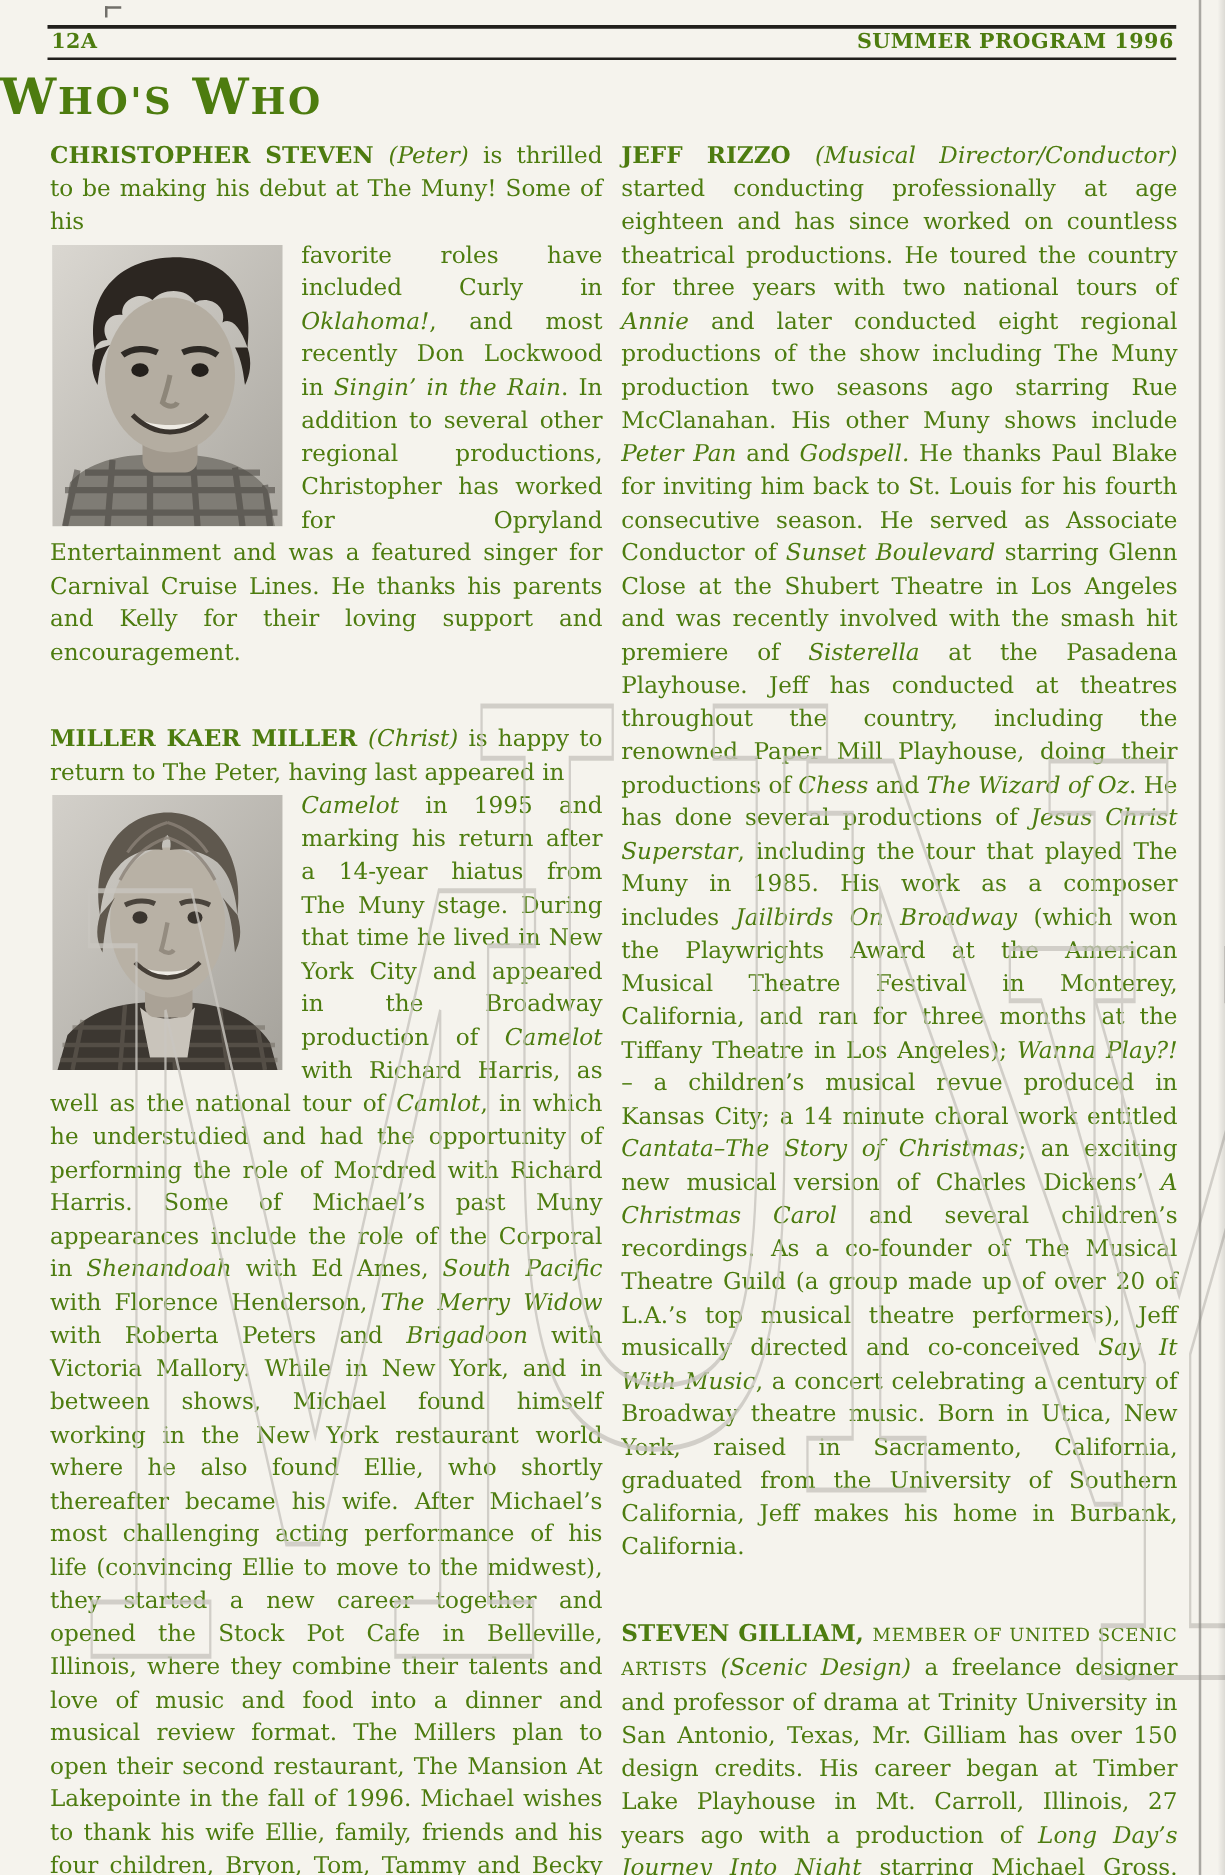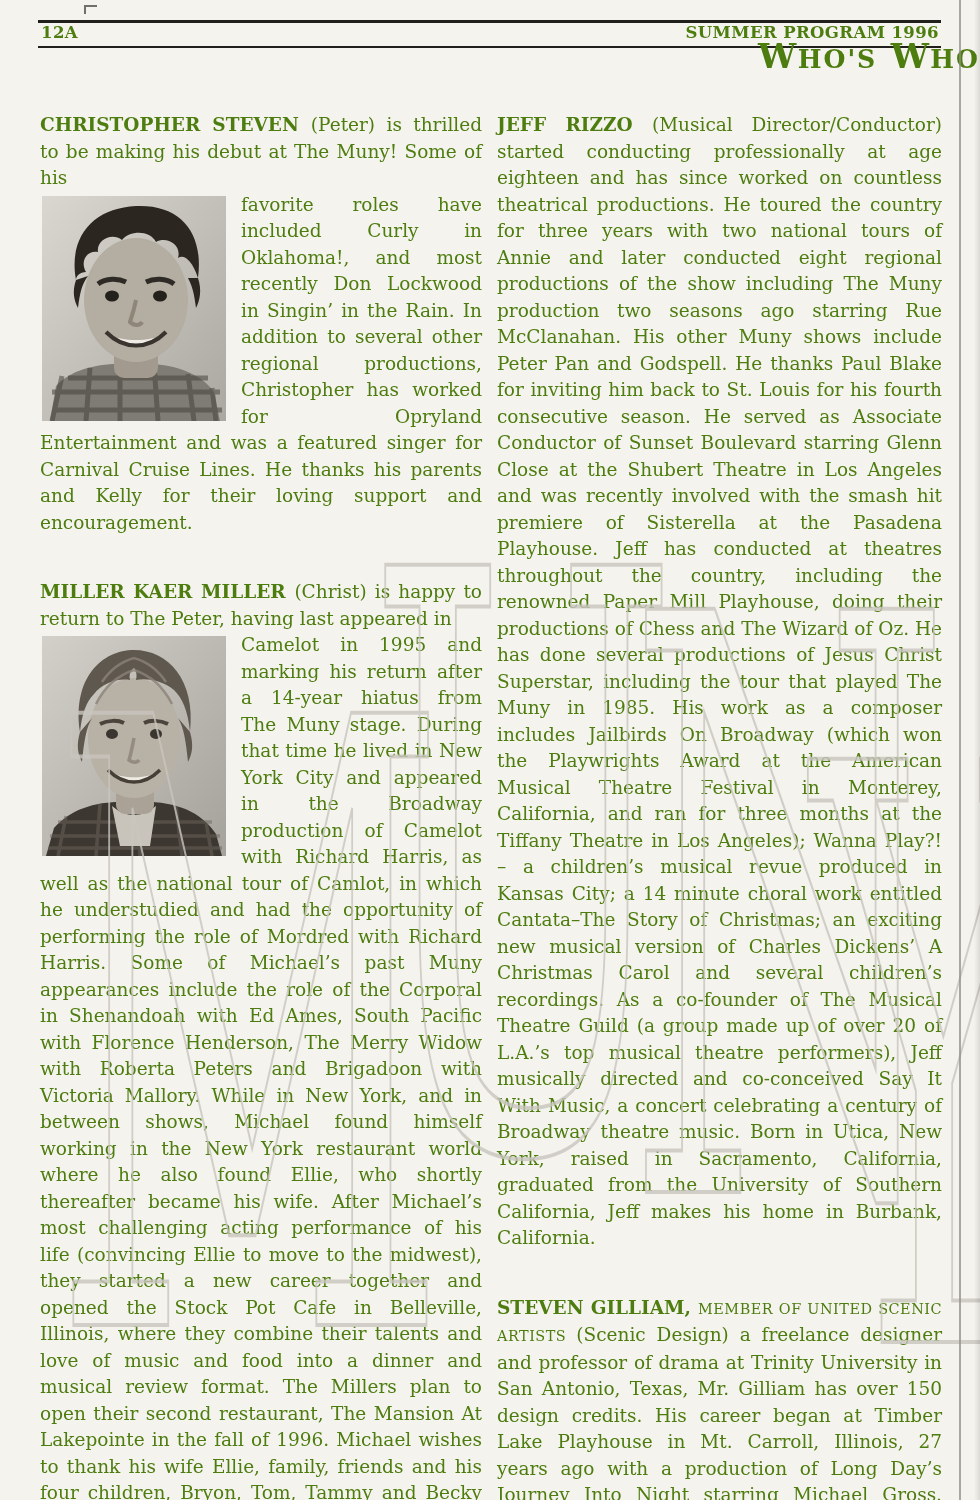--- a/index.html
+++ b/index.html
@@ -14,23 +14,23 @@
   
   .rule{position:absolute;left:38px;right:39px;height:0;}
   .rule-top{top:20px;border-top:3px solid #211f1c;}
   .rule-bottom{top:46px;border-top:2px solid #211f1c;}
   .header-row{
     position:absolute;top:23px;left:41px;right:41px;
     display:flex;justify-content:space-between;align-items:baseline;
     font-weight:bold;font-size:16.5px;letter-spacing:.4px;
   }
   .page-title{
-    position:absolute;top:36px;left:0;right:0;
-    text-align:right;
-    font-size:34px;font-weight:bold;letter-spacing:1.5px;
+    position:absolute;top:54px;left:0;right:0;
+    text-align:left;
+    font-size:40px;font-weight:bold;letter-spacing:1.5px;
   }
   
   .col{
     position:absolute;top:112px;
     font-size:18.5px;line-height:26.5px;
     text-align:justify;
     z-index:2;
   }
   .col-left{left:40px;width:442px;}
   .col-right{left:497px;width:445px;}
@@ -41,21 +41,21 @@
     float:left;
     width:184px;height:225px;
     margin:4px 15px 5px 2px;
     background:#c8c5bf;
     overflow:hidden;
   }
   .photo-miller{height:220px;}
   .photo svg{display:block;width:100%;height:100%;}
   
   .sb{font-weight:bold;}
-  .si{}
+  .si{font-style:italic;}
   .sc{font-size:.78em;letter-spacing:.5px;}
   .title-sc{font-size:.74em;letter-spacing:2px;}
   
   .watermark{
     position:absolute;inset:0;z-index:5;
     pointer-events:none;opacity:.8;
   }
   
   .scan-line-right{
     position:absolute;top:0;bottom:0;right:19px;width:2.5px;

